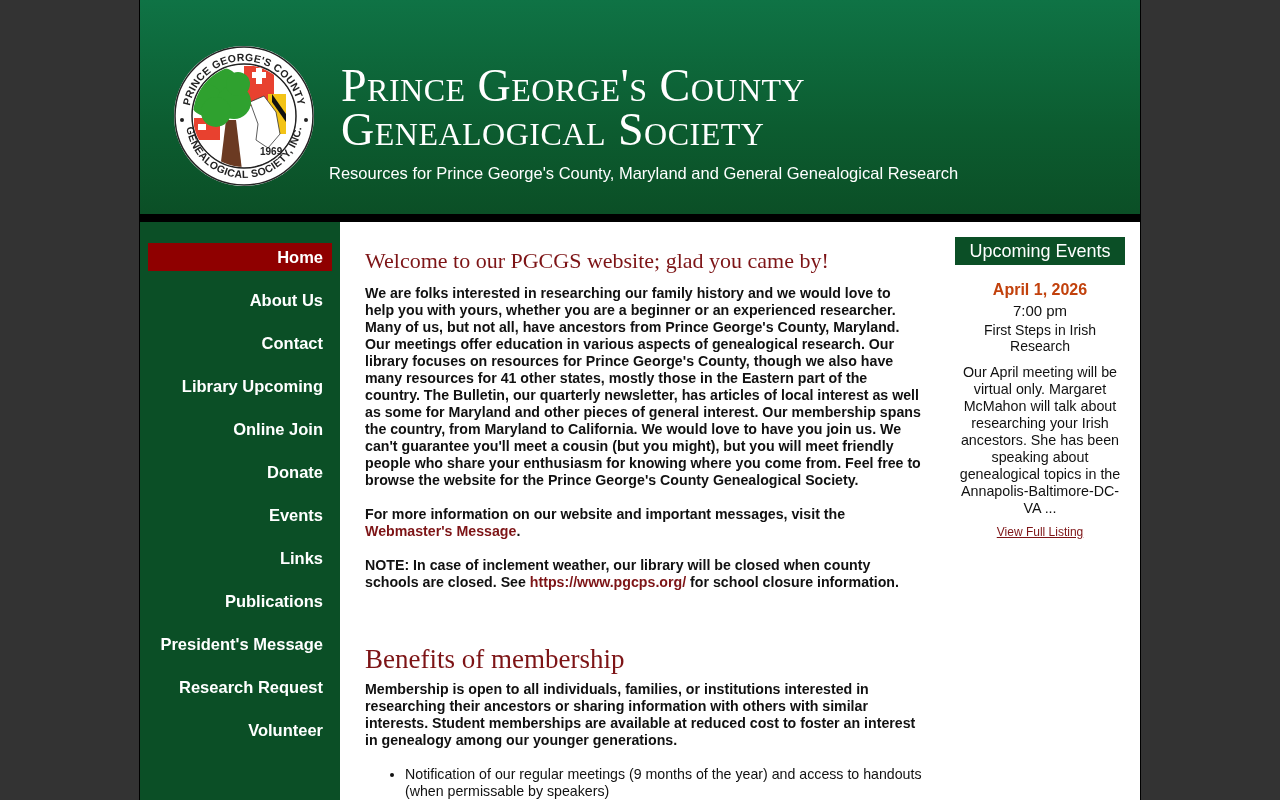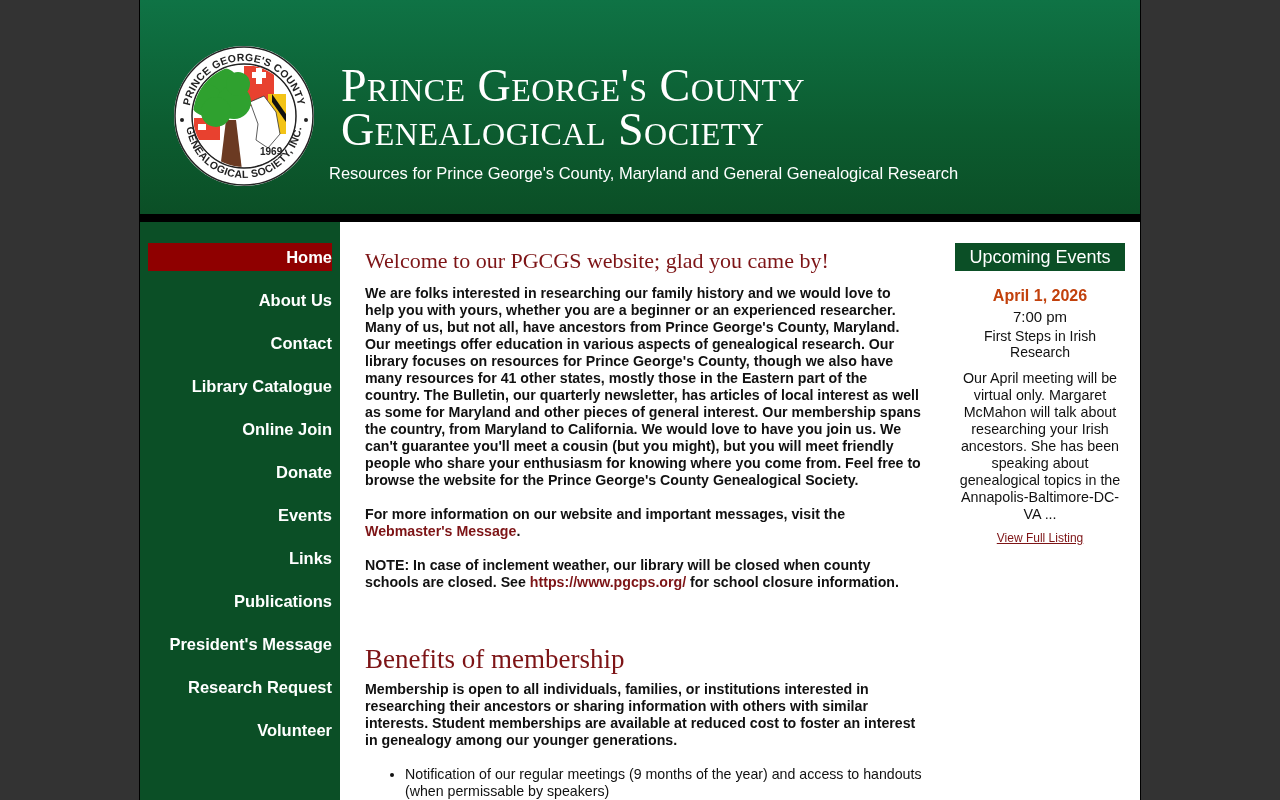--- a/index.html
+++ b/index.html
@@ -31,40 +31,40 @@
     color: #fff; font-size: 16.5px;
   }
   .sidebar {
     position: absolute; left: 0; top: 222px; width: 200px; height: 578px;
     background: #0b4f26;
   }
   .nav { list-style: none; margin: 0; padding: 0; position: absolute; left: 8px; top: 21px; width: 184px; }
   .nav li { height: 28px; margin-bottom: 15px; }
   .nav a {
     display: block; height: 28px; line-height: 28px;
-    text-align: right; 
+    text-align: right; padding-right: 9px;
     color: #fff; font-weight: bold; font-size: 16.5px; text-decoration: none;
   }
   .nav a.active { background: #8f0000; }
   .main {
     position: absolute; left: 225px; top: 222px; width: 558px;
     color: #111; font-size: 14.2px; line-height: 17px;
   }
   .main h1, .main h2 {
     font-family: "Liberation Serif", serif; font-weight: normal; color: #7d1416;
     margin: 0;
   }
   .main h1 { font-size: 22px; margin-top: 25px; margin-bottom: 10px; line-height: 28px; }
   .main h2 { font-size: 27px; margin-top: 0; margin-bottom: 9px; line-height: 26px; }
   .main p { margin: 0 0 17px 0; font-weight: bold; }
   .main a { color: #7d1416; text-decoration: none; }
   .main ul { margin: 0; padding-left: 40px; }
   .spacer { height: 38px; }
   .events {
-    position: absolute; left: 815px; top: 243px; width: 170px;
+    position: absolute; left: 815px; top: 237px; width: 170px;
     text-align: center; color: #111;
   }
   .events-title {
     background: #0b4f26; color: #fff; font-size: 18px; height: 28px; line-height: 28px;
   }
   .ev-date { color: #c2410c; font-weight: bold; font-size: 16px; margin-top: 15px; line-height: 20px; }
   .ev-time { font-size: 15px; margin-top: 2px; line-height: 18px; }
   .ev-title { font-weight: normal; font-size: 14px; line-height: 16px; margin-top: 2px; }
   .ev-desc { font-size: 14.3px; line-height: 17px; margin-top: 10px; }
   .ev-link { display: inline-block; margin-top: 8px; color: #7d1416; font-size: 12px; text-decoration: underline; }
@@ -123,21 +123,21 @@
       <li>
           <a class="active" href="#">Home</a>
         </li>
       <li>
           <a href="#">About Us</a>
         </li>
       <li>
           <a href="#">Contact</a>
         </li>
       <li>
-          <a href="#">Library Catalogue</a>
+          <a href="#">Library Upcoming</a>
         </li>
       <li>
           <a href="#">Online Join</a>
         </li>
       <li>
           <a href="#">Donate</a>
         </li>
       <li>
           <a href="#">Events</a>
         </li>

